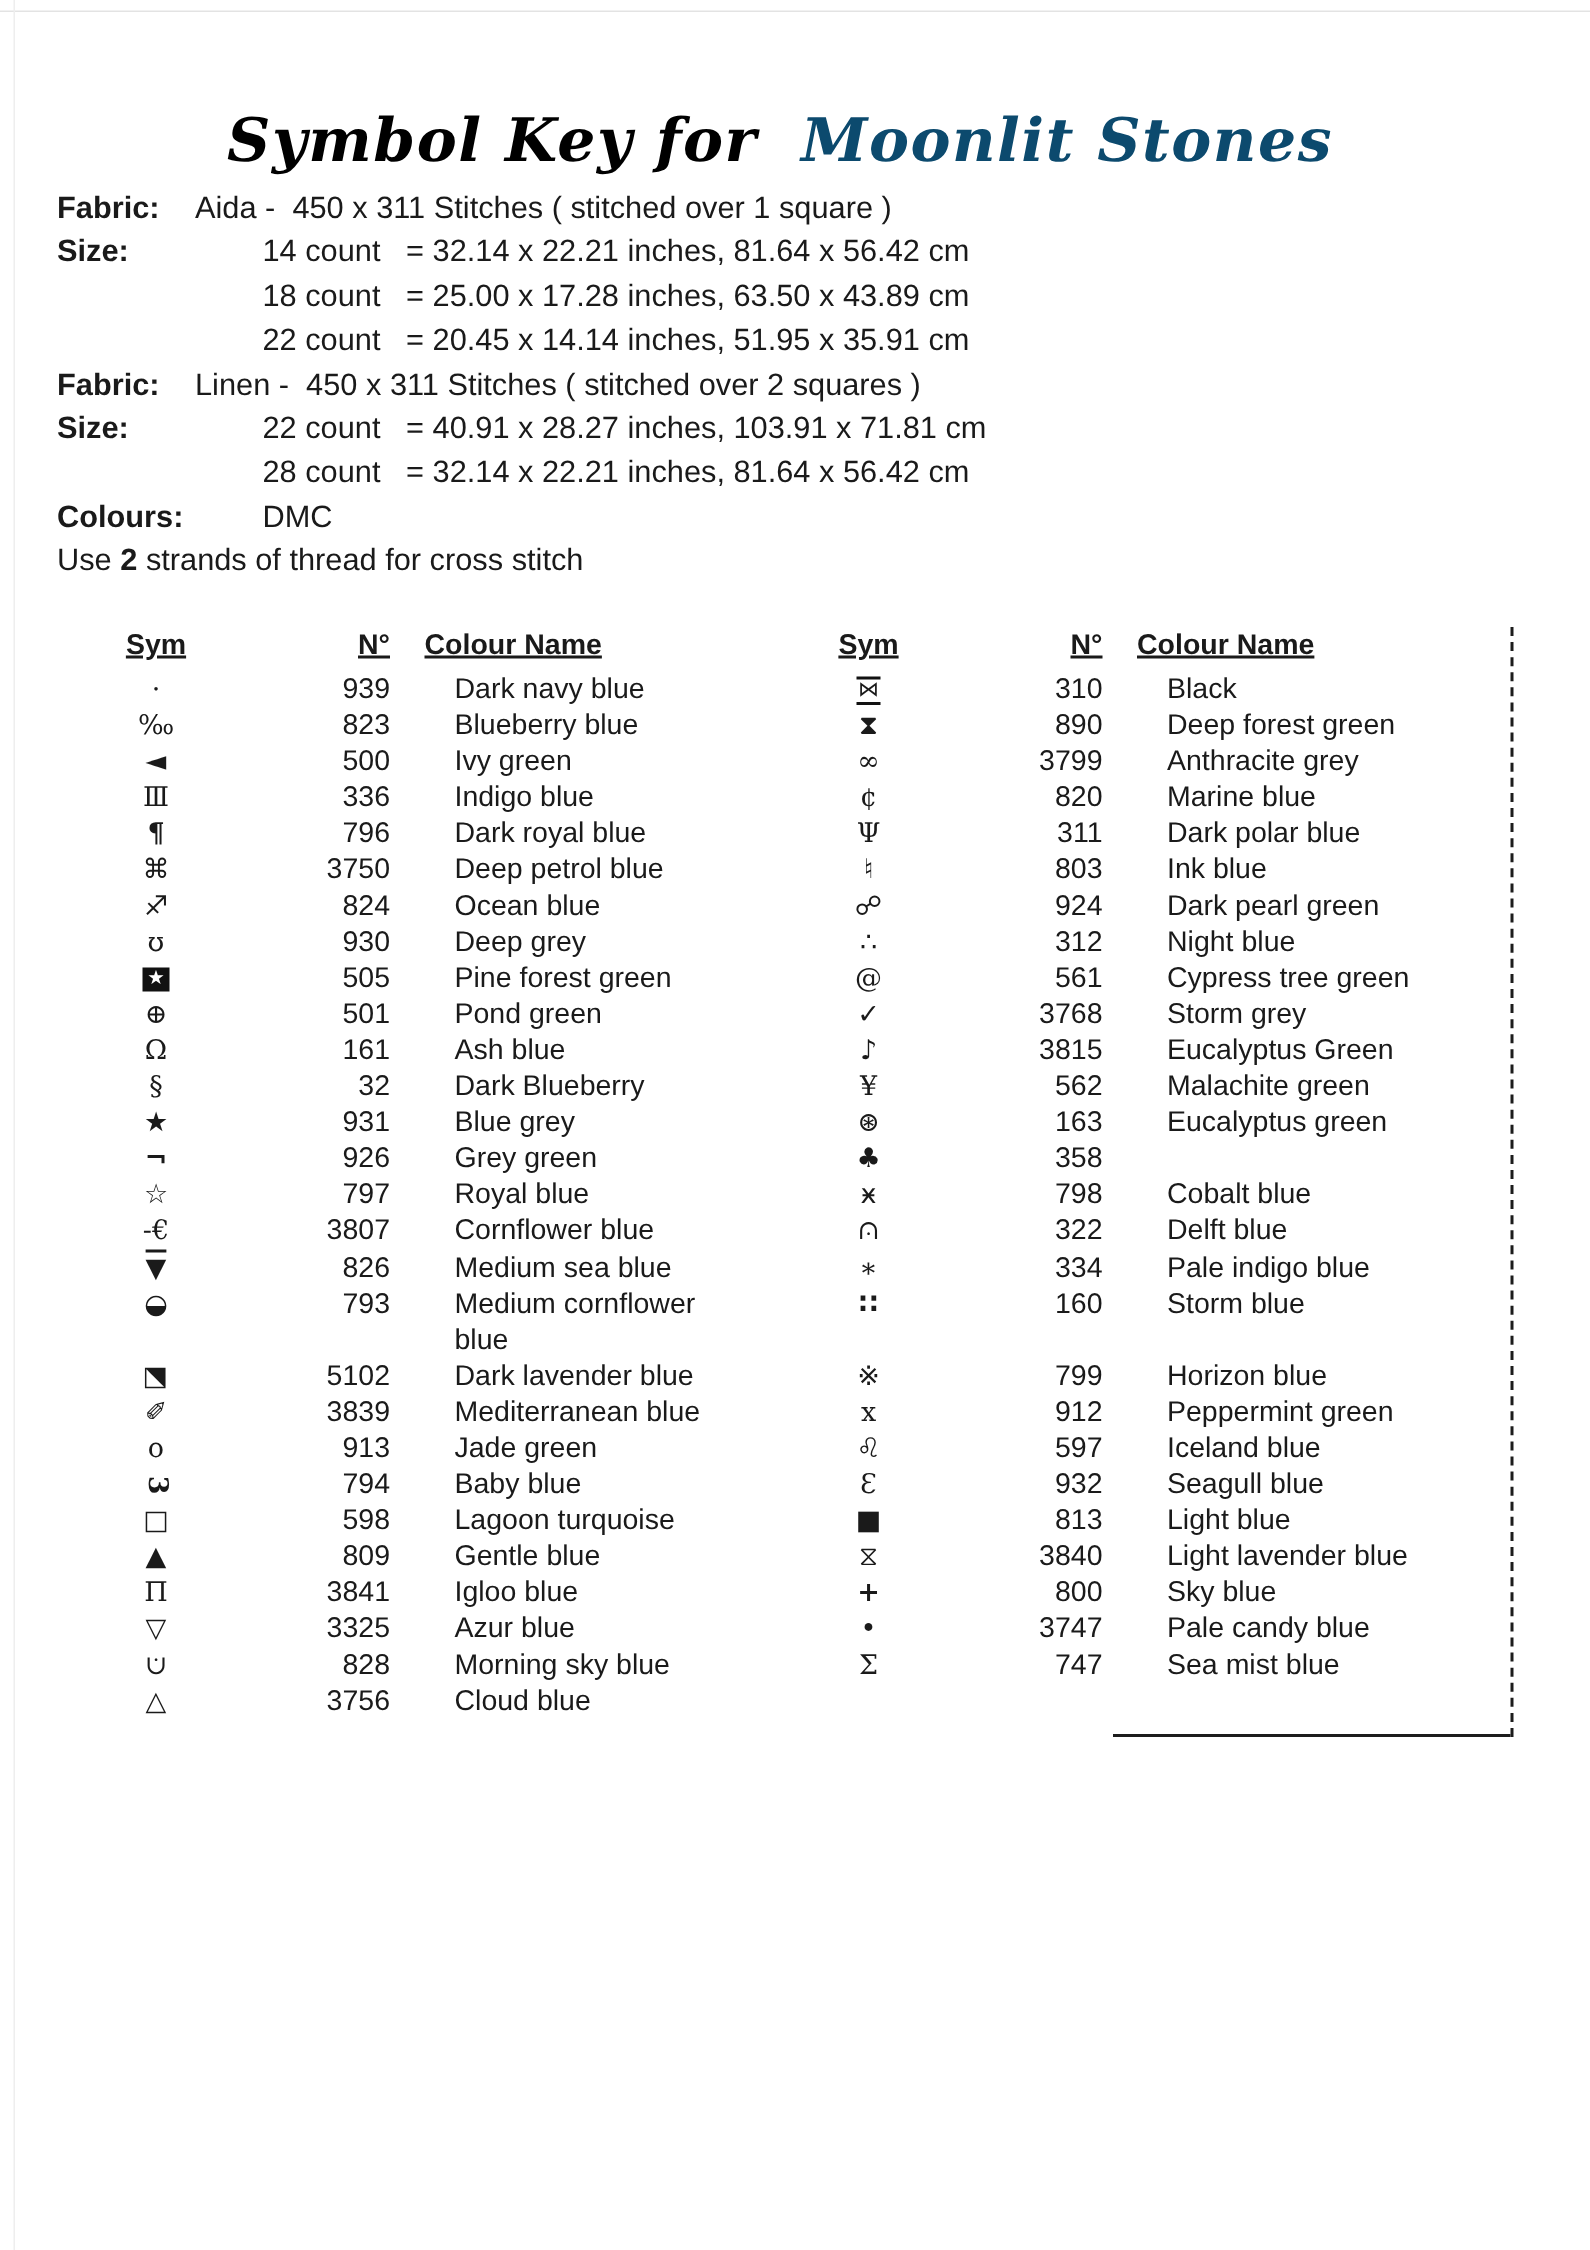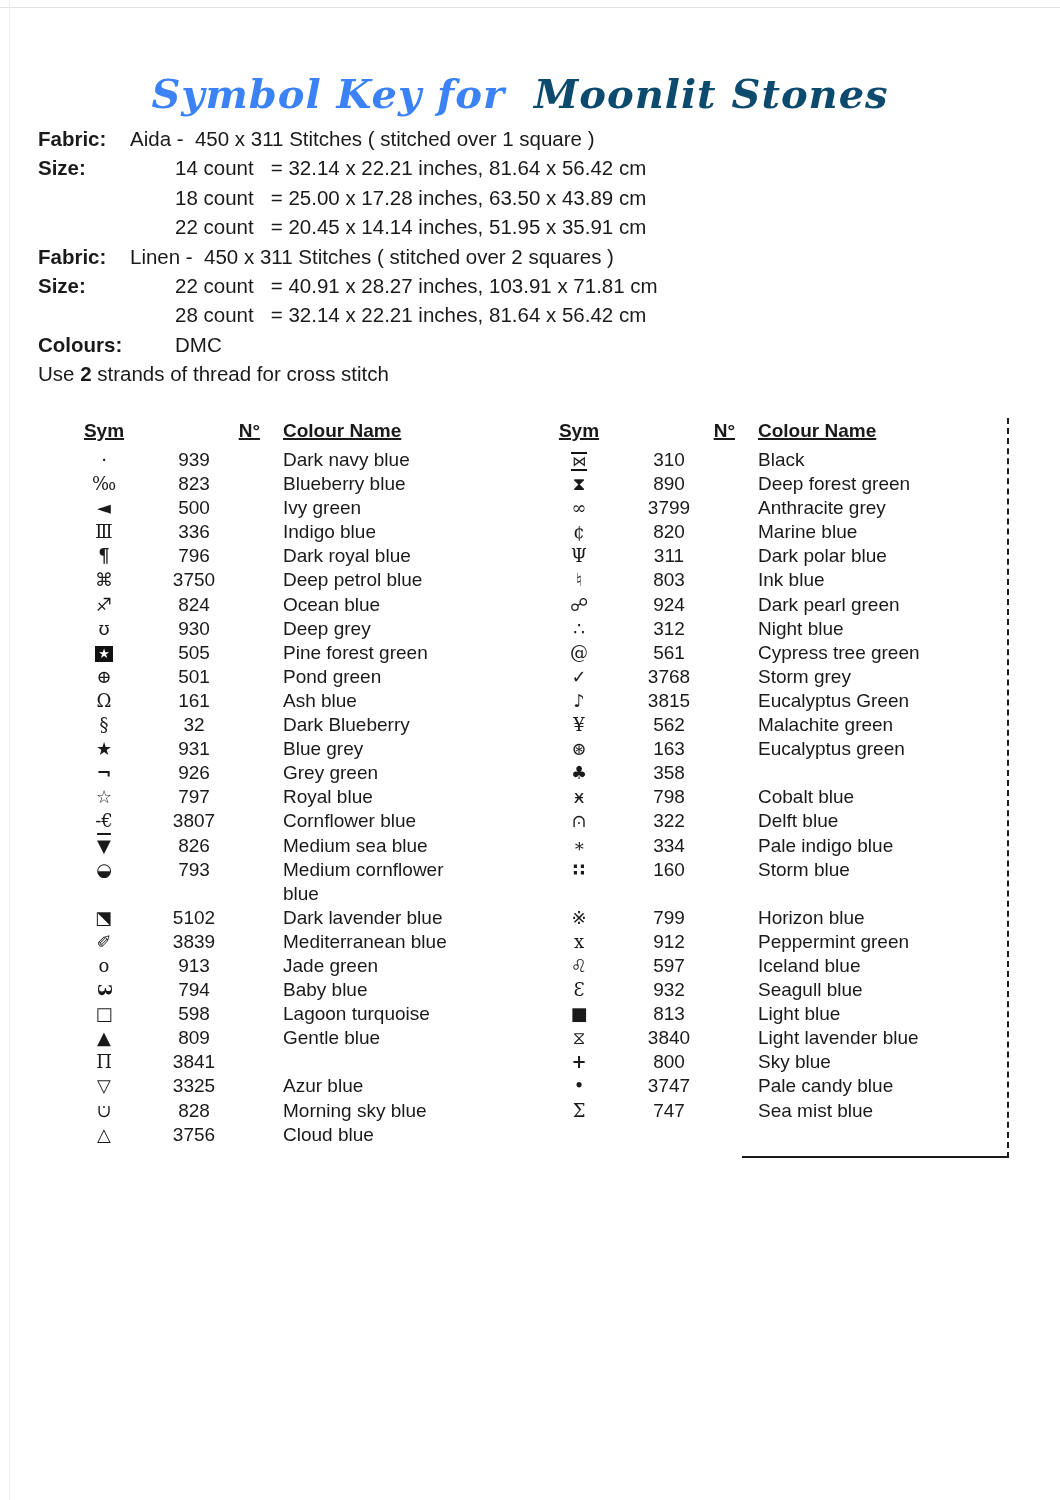--- a/index.html
+++ b/index.html
@@ -38,41 +38,41 @@
   .hrow span { text-decoration:underline; text-decoration-thickness:2px; }
   .h-sym  { width:48px; text-align:center; }
   .h-name { flex:1; padding-left:23px; }
   .hrow .h-num-wrap { width:132px; text-align:right; }
 
   .row { display:flex; height:24.1px; line-height:24.1px; font-size:19px; }
   .c-sym {
     width:48px; text-align:center; font-family:"DejaVu Serif","DejaVu Sans",serif;
     font-size:18px; position:relative;
   }
-  .c-num { width:132px; text-align:center; }
-  .c-name { flex:1; padding-left:23px; white-space:pre; }
+  .c-num { width:132px; text-align:right; }
+  .c-name { flex:1; padding-left:23px; white-space:pre;margin-left:20px; }
 
   
   .sym-inverse { display:inline-block; background:#111; color:#fff; font-size:13px; line-height:16px; padding:0 3px; vertical-align:middle; }
   .sym-overline { text-decoration:overline; text-decoration-thickness:2px; }
   .sym-fliph { display:inline-block; transform:scaleX(-1); }
   .sym-rot90 { display:inline-block; transform:rotate(90deg); font-weight:bold; }
   .sym-bars  { display:inline-block; line-height:15px; font-size:14px; border-top:2px solid #111; border-bottom:2px solid #111; padding:0 1px; vertical-align:middle; }
   .sym-bold  { font-weight:bold; }
   .ov { position:absolute; left:50%; transform:translate(-50%,-50%); font-size:14px; line-height:0; }
 </style>
 </head>
 <body>
 
 <div class="page">
   <div class="scan-top"></div>
   <div class="scan-left"></div>
 
   <div class="title">
-    <span class="t-prefix" style="color: #3b82f6;">Symbol Key for</span>
+    <span class="t-prefix" style="color: #000000;">Symbol Key for</span>
     <span class="t-name" style="color: #0c4a6e; font-style: italic;">Moonlit Stones</span>
   </div>
 
   <div class="info">
     <div id="info-lines">
         <div class="info-line lw-fabric"><span class="info-label">Fabric:</span><span>Aida -  450 x 311 Stitches ( stitched over 1 square )</span></div>
         <div class="info-line lw-size"><span class="info-label">Size:</span><span>14 count   = 32.14 x 22.21 inches, 81.64 x 56.42 cm</span></div>
         <div class="info-line lw-size"><span class="info-label"></span><span>18 count   = 25.00 x 17.28 inches, 63.50 x 43.89 cm</span></div>
         <div class="info-line lw-size"><span class="info-label"></span><span>22 count   = 20.45 x 14.14 inches, 51.95 x 35.91 cm</span></div>
         <div class="info-line lw-fabric"><span class="info-label">Fabric:</span><span>Linen -  450 x 311 Stitches ( stitched over 2 squares )</span></div>
@@ -211,20 +211,21 @@
           <span class="c-name">Lagoon turquoise</span>
         </div>
         <div class="row">
           <span class="c-sym"><span>▲</span></span>
           <span class="c-num">809</span>
           <span class="c-name">Gentle blue</span>
         </div>
         <div class="row">
           <span class="c-sym"><span>Π</span></span>
           <span class="c-num">3841</span>
+          <span class="c-name">Igloo blue</span>
         </div>
         <div class="row">
           <span class="c-sym"><span>▽</span></span>
           <span class="c-num">3325</span>
           <span class="c-name">Azur blue</span>
         </div>
         <div class="row">
           <span class="c-sym"><span>∪</span><span class="ov" style="top: 34%;">·</span></span>
           <span class="c-num">828</span>
           <span class="c-name">Morning sky blue</span>

